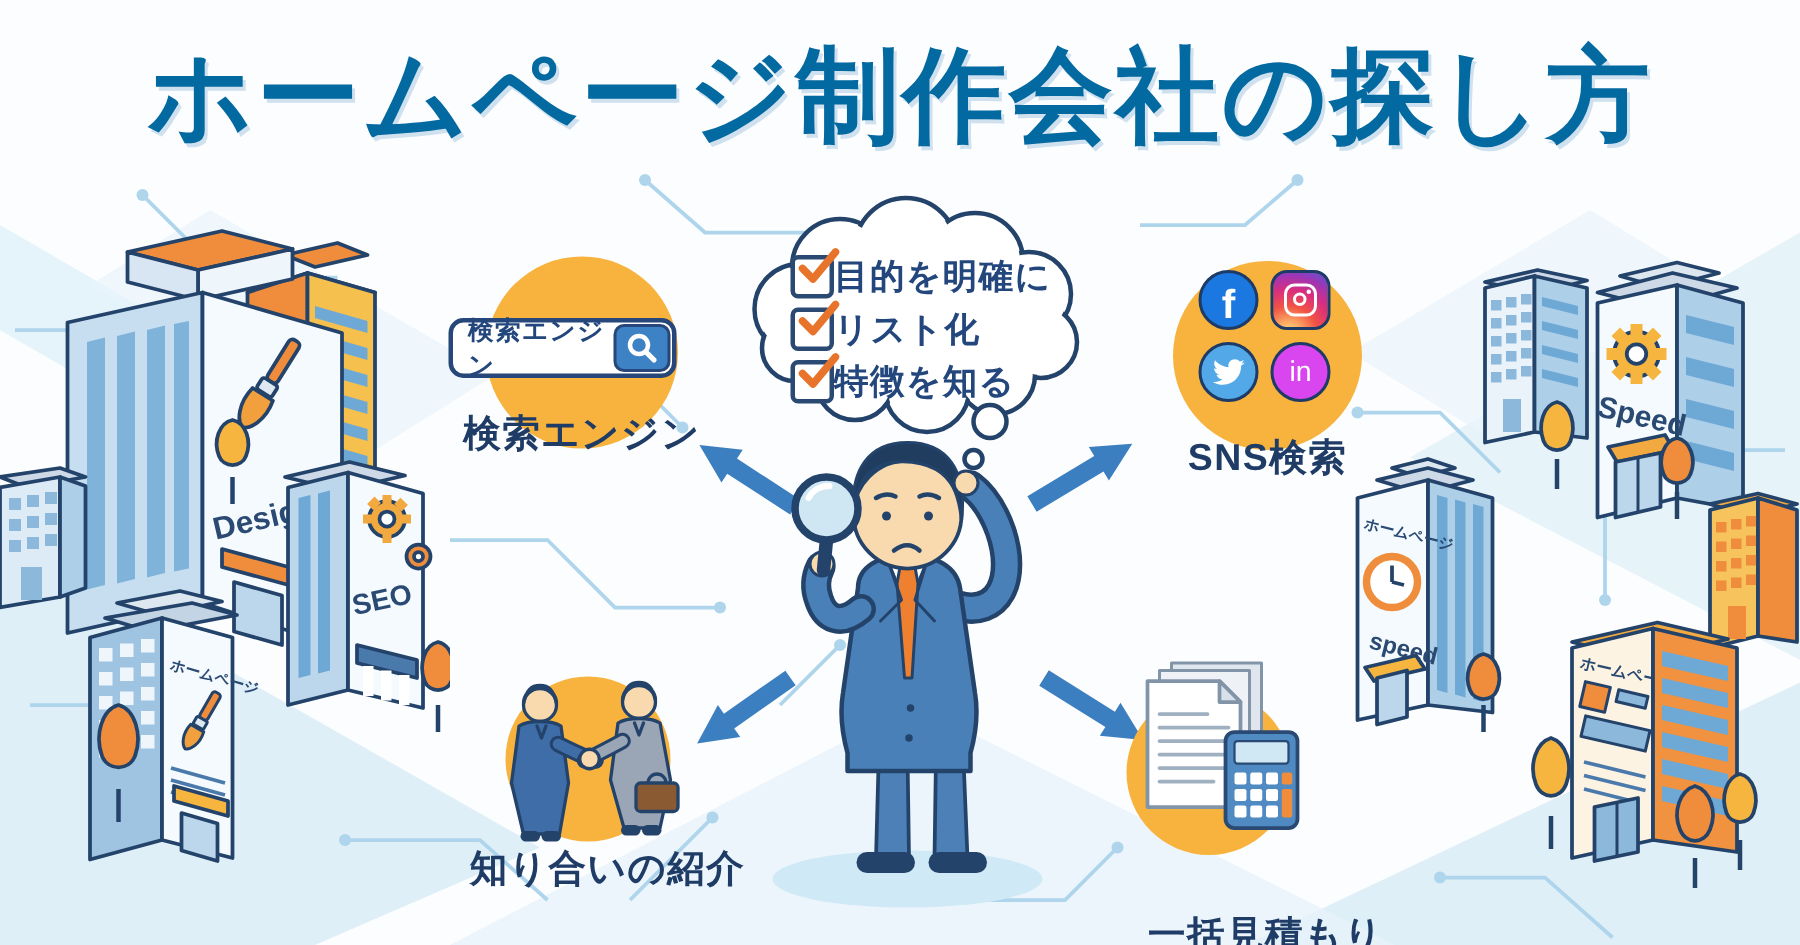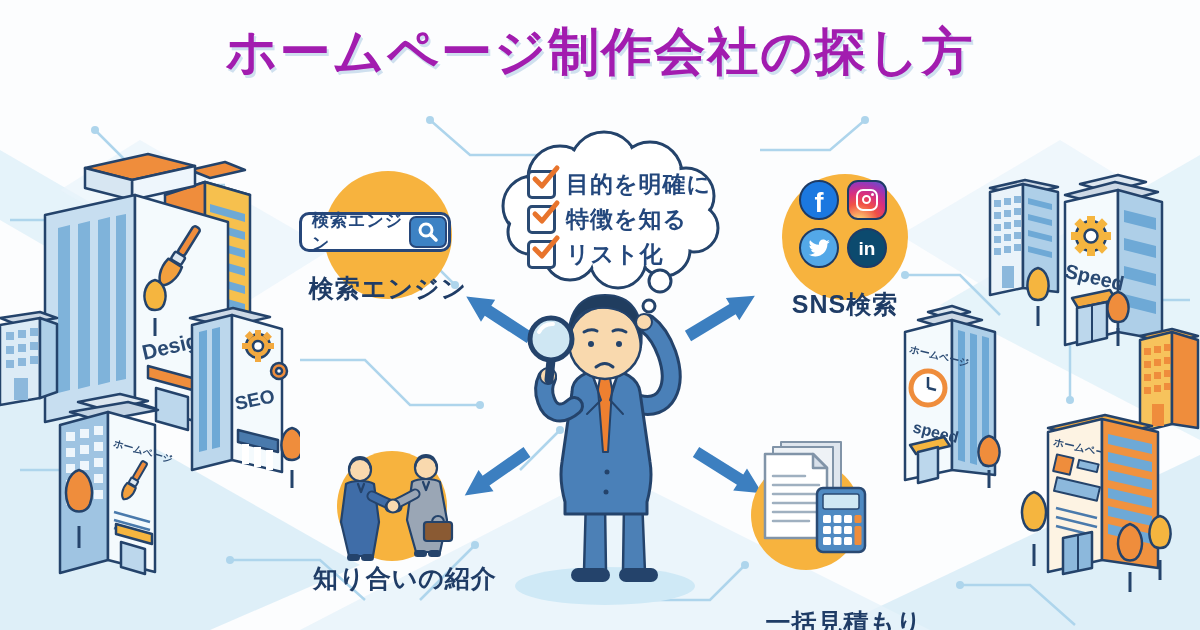--- a/index.html
+++ b/index.html
@@ -5,26 +5,26 @@
   html,body{margin:0;padding:0;background:#e9eef2;}
   .canvas{
     position:relative;width:1200px;height:630px;overflow:hidden;
     background:#fcfdfe;
     font-family:"Liberation Sans","DejaVu Sans",sans-serif;
   }
   .abs{position:absolute;}
   
   .title{
     position:absolute;top:18px;left:0;width:1200px;margin:0;
-    text-align:center;font-size:51px;font-weight:900;letter-spacing:2px;
-    color:#a21caf;text-shadow:2px 3px 0 rgba(170,200,225,.55);
+    text-align:center;font-size:69px;font-weight:900;letter-spacing:2px;
+    color:#0369a1;text-shadow:2px 3px 0 rgba(170,200,225,.55);
   }
   
   .bubble-list{position:absolute;left:527px;top:169px;width:190px;display:flex;flex-direction:column;gap:4px;}
-  .bubble-row{display:flex;align-items:center;gap:10px;height:31px;}
+  .bubble-row{display:flex;align-items:center;gap:0;height:31px;}
   .checkbox{position:relative;width:23px;height:23px;background:#fff;border:3px solid #2a4a73;border-radius:5px;flex:0 0 auto;}
   .checkbox svg{position:absolute;left:1px;top:-7px;overflow:visible;}
   .bubble-text{font-size:23px;font-weight:800;color:#23477c;letter-spacing:1px;white-space:nowrap;}
   
   .o-circle{position:absolute;border-radius:50%;background:#f7b33e;}
   .node-label{position:absolute;font-weight:800;font-size:25px;color:#1f3c66;text-align:center;letter-spacing:1px;white-space:nowrap;}
   
   .search-box{
     position:absolute;left:299px;top:212px;width:152px;height:40px;
     background:#fff;border:3px solid #27477a;border-radius:10px;
@@ -34,21 +34,21 @@
   .search-btn{width:38px;margin:1px;background:#3d82c4;border:2px solid #27477a;border-radius:7px;display:flex;align-items:center;justify-content:center;box-sizing:border-box;}
   
   .sns-grid{position:absolute;left:799px;top:180px;display:grid;grid-template-columns:40px 40px;grid-template-rows:40px 40px;gap:8px;}
   .sns-ic{position:relative;width:40px;height:40px;box-sizing:border-box;border:2.5px solid #1d3b66;display:flex;align-items:center;justify-content:center;}
   .ic-fb{border-radius:50%;background:#1b78e0;color:#fff;font-size:27px;font-weight:900;line-height:1;padding-top:6px;}
   .ic-ig{border-radius:11px;background:radial-gradient(circle at 28% 115%, #fed373 8%, #f15245 40%, #d92e7f 62%, #9b36b7 82%, #515ecf 100%);}
   .ig-cam{position:relative;width:22px;height:22px;border:2.5px solid #fff;border-radius:7px;box-sizing:border-box;}
   .ig-lens{position:absolute;left:4px;top:4px;width:9px;height:9px;border:2.5px solid #fff;border-radius:50%;box-sizing:border-box;}
   .ig-dot{position:absolute;right:2px;top:2px;width:3px;height:3px;background:#fff;border-radius:50%;}
   .ic-tw{border-radius:50%;background:#53a8e8;}
-  .ic-li{border-radius:50%;background:#0c4a6e;color:#fff;font-size:19px;font-weight:700;line-height:1;}
+  .ic-li{border-radius:50%;background:#d946ef;color:#fff;font-size:19px;font-weight:400;line-height:1;}
 </style>
 </head>
 <body>
 
 <div class="canvas">
 
   <svg class="abs" style="left:0;top:0" width="1200" height="630" viewBox="0 0 1200 630">
     <g>
       <polygon points="0,150 250,295 250,365 0,220" fill="#ddeff8" opacity="0.75"></polygon>
       <polygon points="0,360 360,565 210,630 0,630" fill="#d8ecf7" opacity="0.85"></polygon>
@@ -476,29 +476,29 @@
           </svg>
       </span>
       <span class="bubble-text">目的を明確に</span>
     </div>
     <div class="bubble-row">
       <span class="checkbox">
         <svg width="30" height="26">
             <path d="M4,13 L11,20 L26,2" fill="none" stroke="#e8742c" stroke-width="5" stroke-linecap="round" stroke-linejoin="round"></path>
           </svg>
       </span>
-      <span class="bubble-text">特徴を知る</span>
+      <span class="bubble-text">リスト化</span>
     </div>
     <div class="bubble-row">
       <span class="checkbox">
         <svg width="30" height="26">
             <path d="M4,13 L11,20 L26,2" fill="none" stroke="#e8742c" stroke-width="5" stroke-linecap="round" stroke-linejoin="round"></path>
           </svg>
       </span>
-      <span class="bubble-text">リスト化</span>
+      <span class="bubble-text">特徴を知る</span>
     </div>
   </div>
 
   <div>
     <div class="o-circle" style="left:324px;top:171px;width:128px;height:128px;"></div>
     <div class="search-box">
       <div class="search-text">検索エンジン</div>
       <div class="search-btn">
         <svg width="22" height="22" viewBox="0 0 22 22">
           <circle cx="9" cy="9" r="6" fill="none" stroke="#ffffff" stroke-width="3"></circle>

